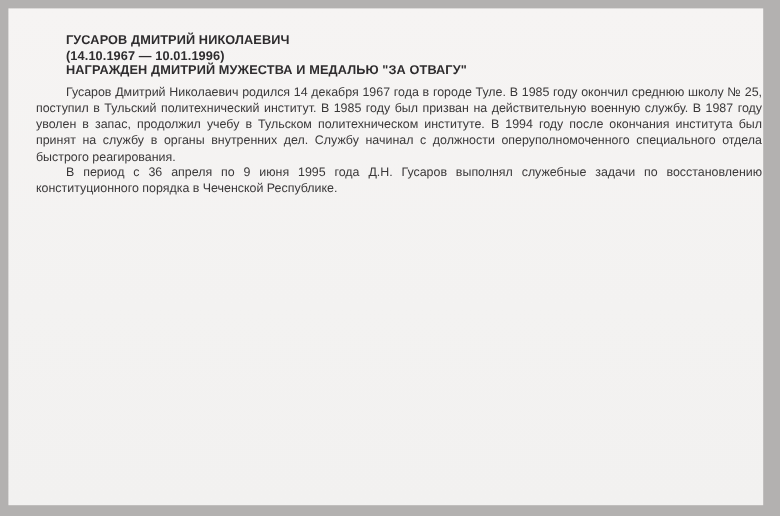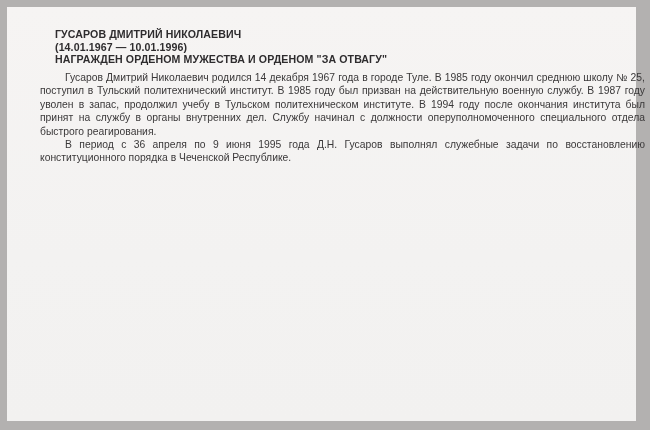--- a/index.html
+++ b/index.html
@@ -14,32 +14,32 @@
     background: linear-gradient(180deg, #f6f4f3 0%, #f3f2f1 60%, #f2f1f0 100%);
     text-decoration: underline;
   }
   .header {
     position: absolute; left: 48px; top: 21px;
     font-weight: bold; font-size: 10.6px; line-height: 12.6px;
     color: #2e2c2e; letter-spacing: 0.1px;
   }
   .header div { white-space: nowrap; }
   .body {
-    position: absolute; left: 33px; top: 64px; width: 605px;
+    position: absolute; left: 23px; top: 64px; width: 605px;
     font-size: 10.35px; line-height: 13.4px; color: #3a3839;
     text-align: justify;
   }
   .body p { margin: 0; text-indent: 25px; }
 </style>
 </head>
 <body>
 
 <div class="paper">
   <div class="header">
     <div>ГУСАРОВ ДМИТРИЙ НИКОЛАЕВИЧ</div>
-    <div>(14.01.1967 — 10.01.1996)</div>
-    <div>НАГРАЖДЕН ОРДЕНОМ МУЖЕСТВА И ОРДЕНОМ "ЗА ОТВАГУ"</div>
+    <div>(14.10.1967 — 10.01.1996)</div>
+    <div>НАГРАЖДЕН ДМИТРИЙ МУЖЕСТВА И МЕДАЛЬЮ "ЗА ОТВАГУ"</div>
   </div>
   <div class="body">
     <p>Гусаров Дмитрий Николаевич родился 14 декабря 1967 года в городе Туле. В 1985 году окончил среднюю школу № 25, поступил в Тульский политехнический институт. В 1985 году был призван на действительную военную службу. В 1987 году уволен в запас, продолжил учебу в Тульском политехническом институте. В 1994 году после окончания института был принят на службу в органы внутренних дел. Службу начинал с должности оперуполномоченного специального отдела быстрого реагирования.</p>
     <p>В период с 36 апреля по 9 июня 1995 года Д.Н. Гусаров выполнял служебные задачи по восстановлению конституционного порядка в Чеченской Республике.</p>
   </div>
 </div>
 
 </body></html>

